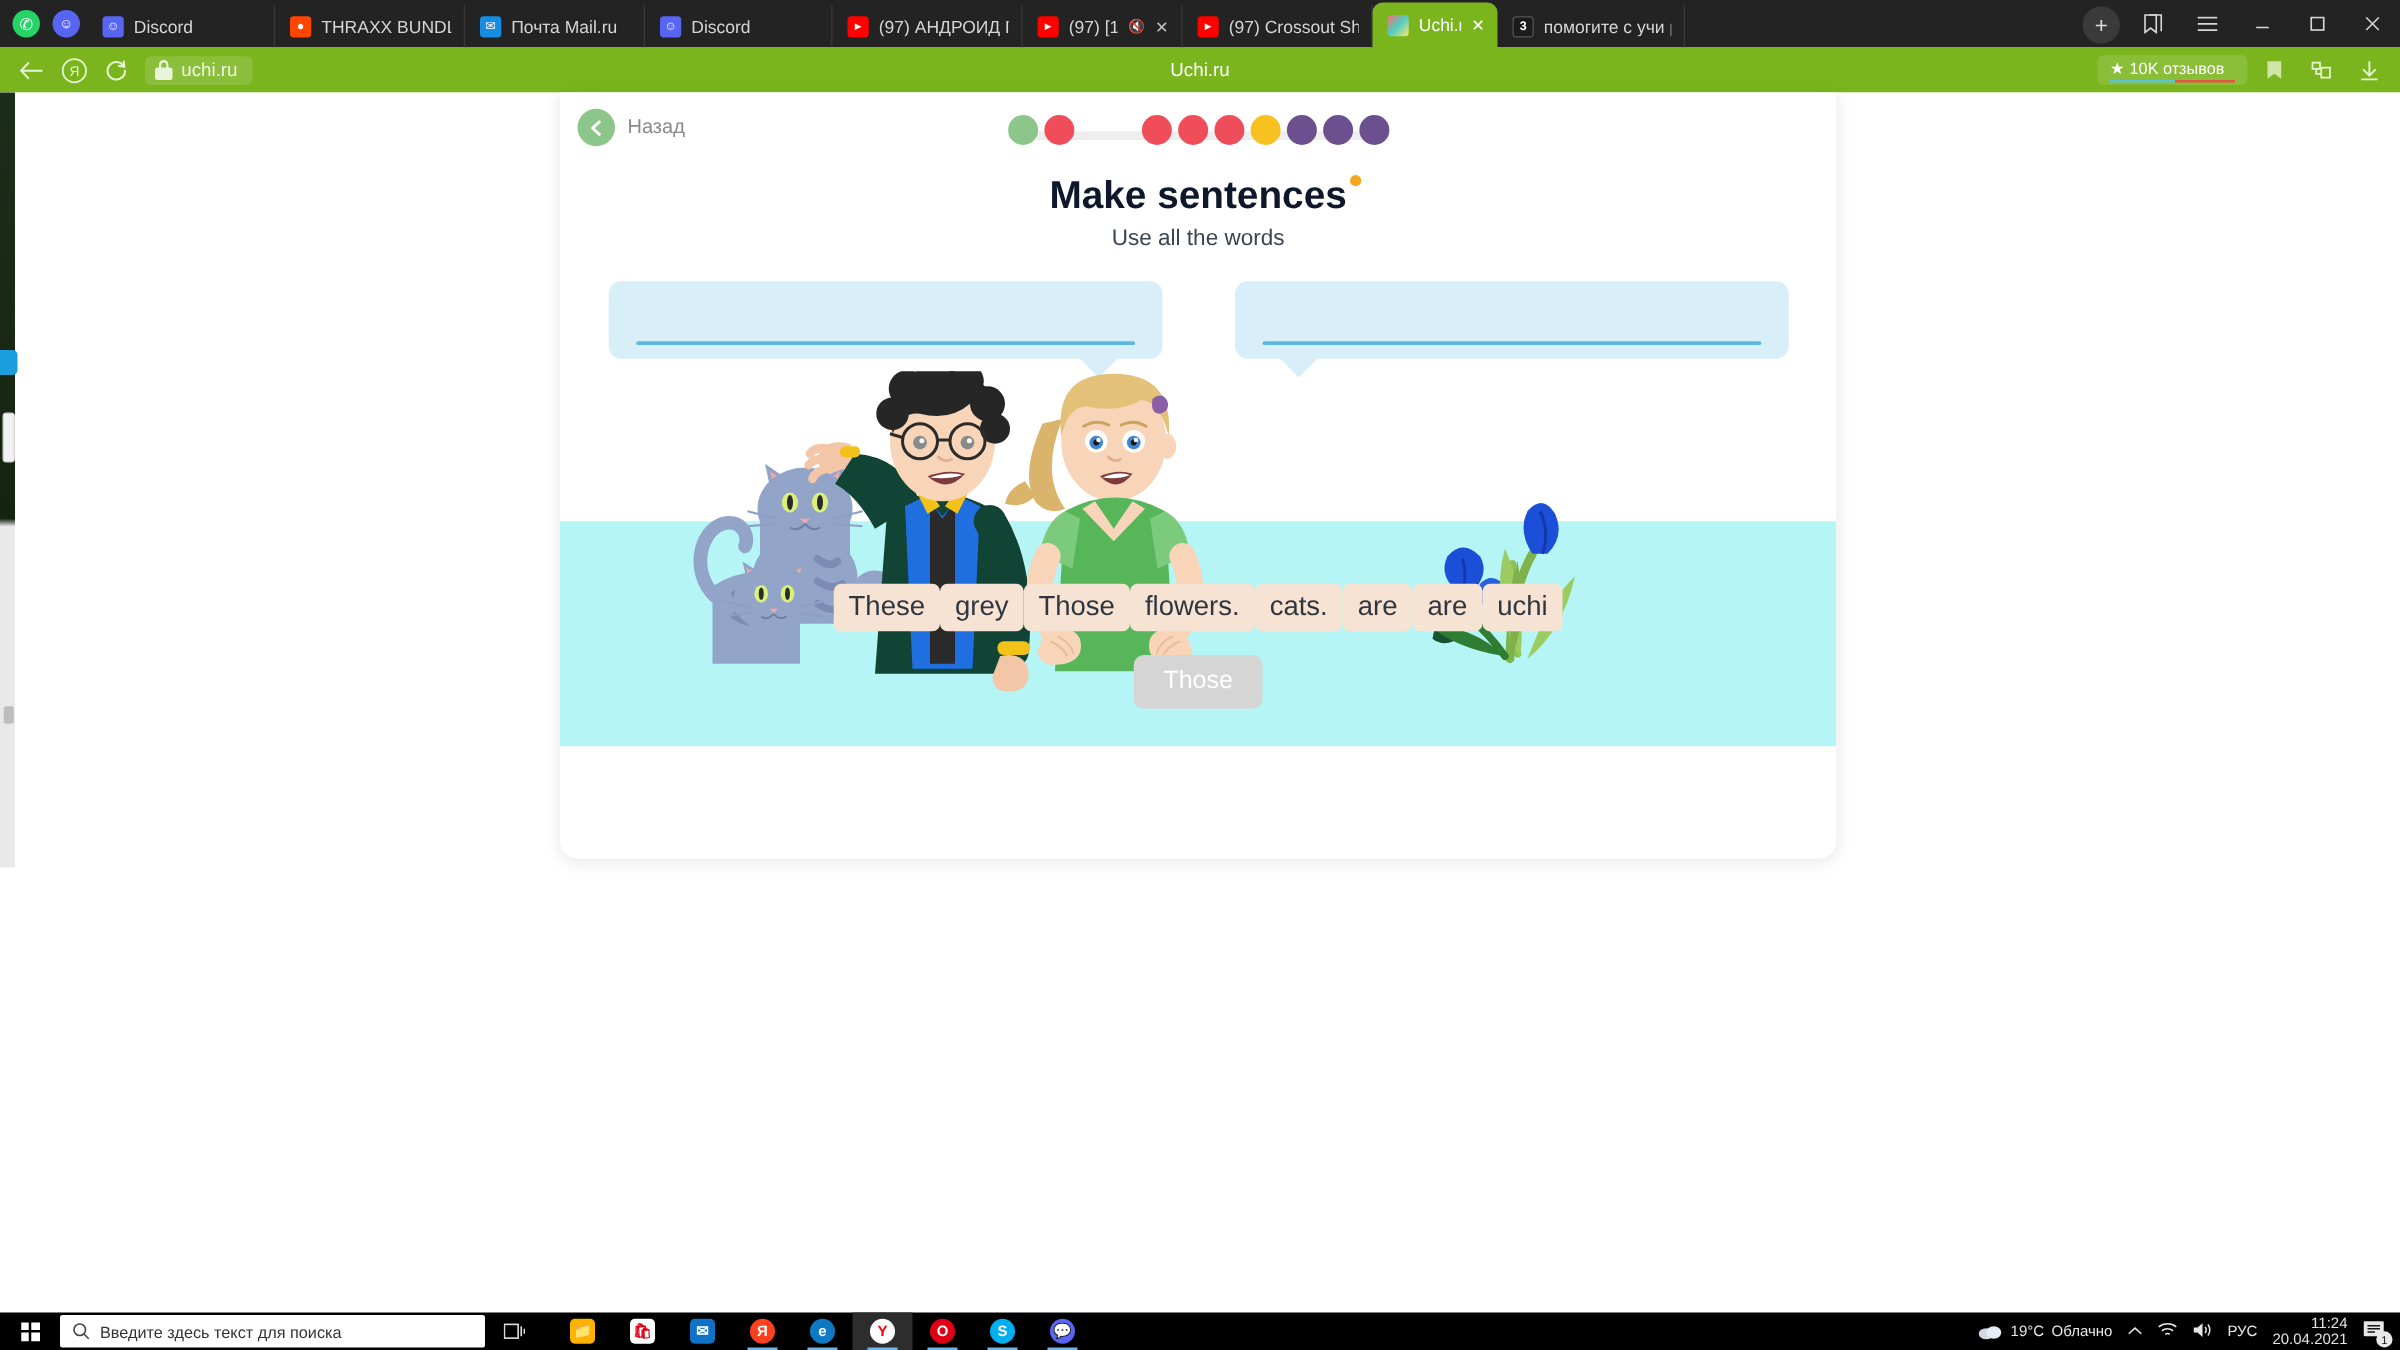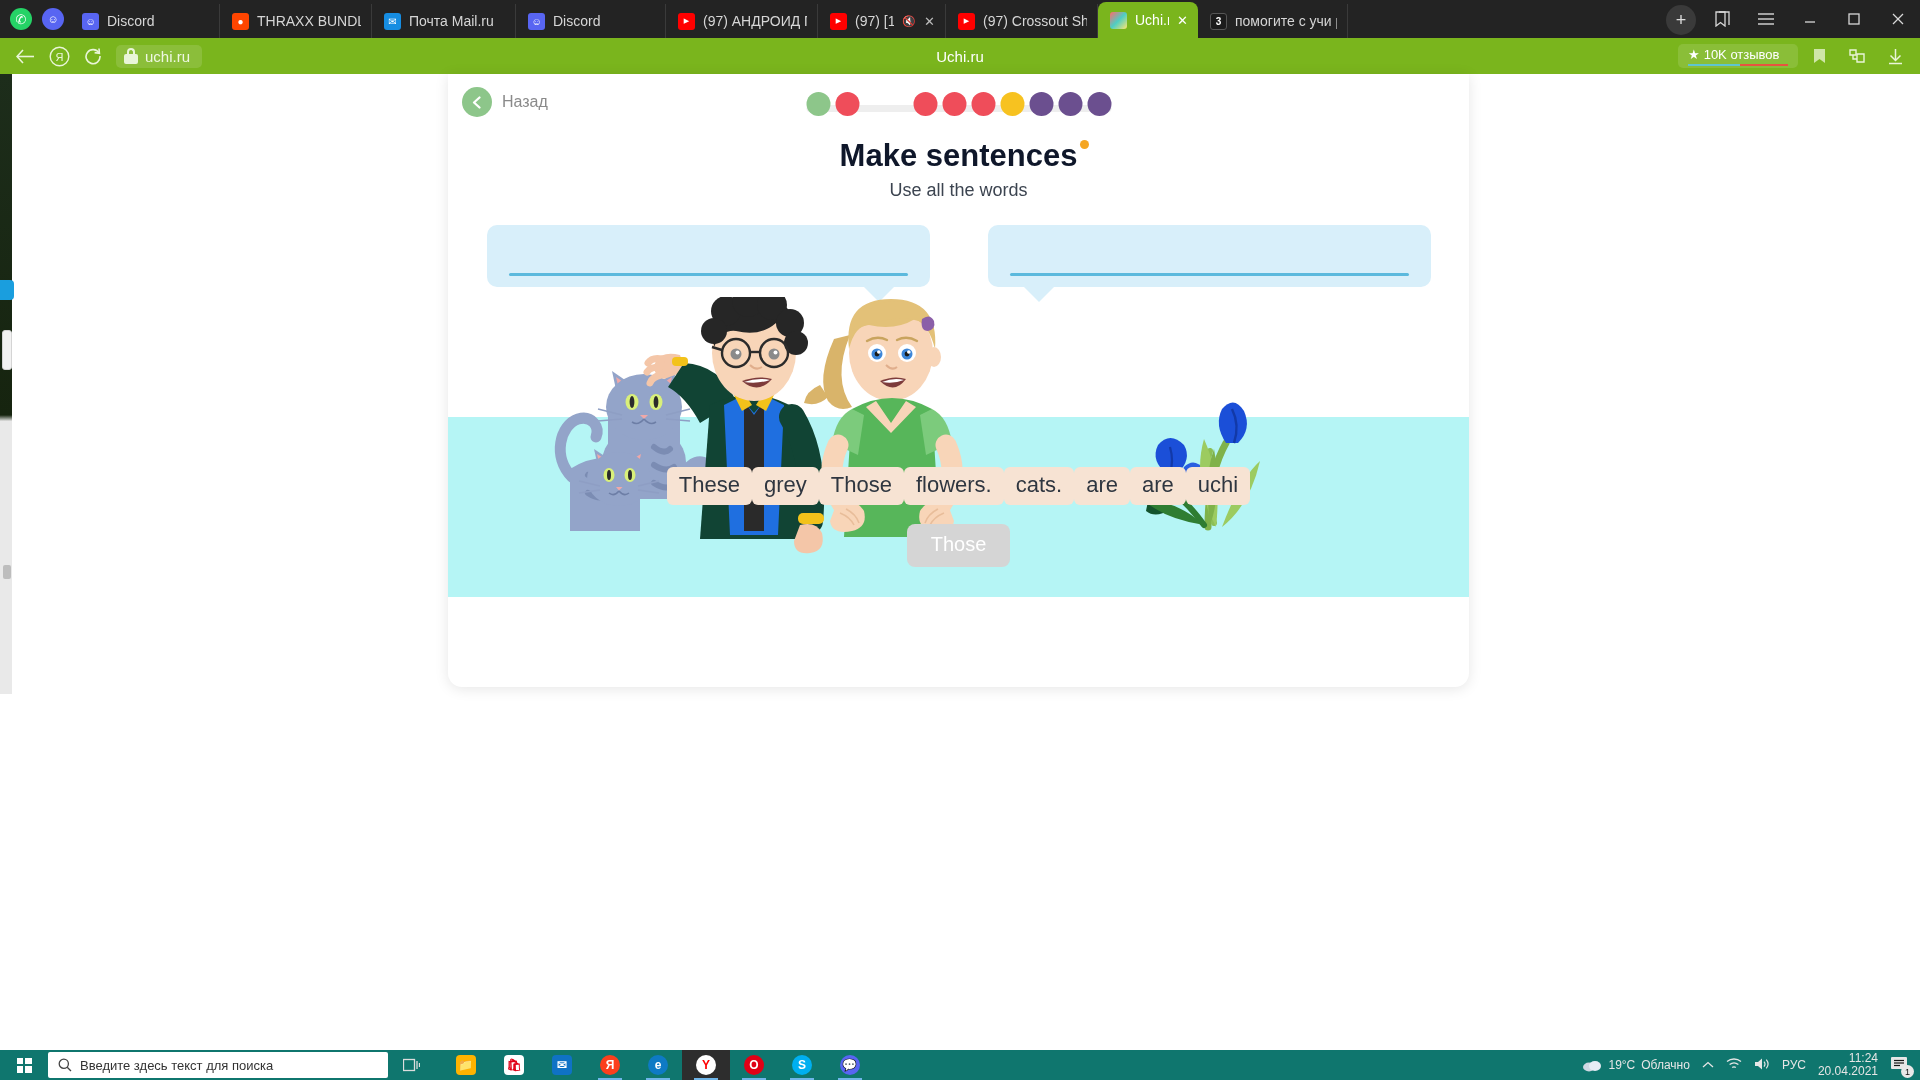--- a/index.html
+++ b/index.html
@@ -138,21 +138,21 @@
              display: flex; justify-content: center; gap: 0; z-index: 5; }
   .word { background: #f7e3d3; color: #2f3640; font-size: 22px;
           padding: 5px 12px 7px; border-radius: 6px; }
   .donewrap { position: absolute; left: 0; right: 0; bottom: 30px;
               display: flex; justify-content: center; z-index: 5; }
   .donebtn { background: #d5d5d5; color: #ffffff; font-size: 20px;
              padding: 9px 24px 11px; border-radius: 8px; border: none; }
 
   
   .taskbar { position: absolute; left: 0; bottom: 0; width: 1920px; height: 30px;
-             background: #0f766e; display: flex; align-items: center; }
+             background: #000000; display: flex; align-items: center; }
   .startbtn { width: 48px; height: 30px; display: flex; align-items: center;
               justify-content: center; }
   .winlogo { width: 15px; height: 15px; display: grid; grid-template-columns: 1fr 1fr;
              grid-template-rows: 1fr 1fr; gap: 1.6px; }
   .winlogo i { background: #ffffff; display: block; }
   .tb-search { width: 340px; height: 26px; background: #ffffff; border-radius: 2px;
                display: flex; align-items: center; gap: 8px; padding: 0 10px;
                color: #333; font-size: 13px; }
   .taskviewbtn { width: 46px; height: 30px; display: flex; align-items: center;
                  justify-content: center; color: #ddd; }

